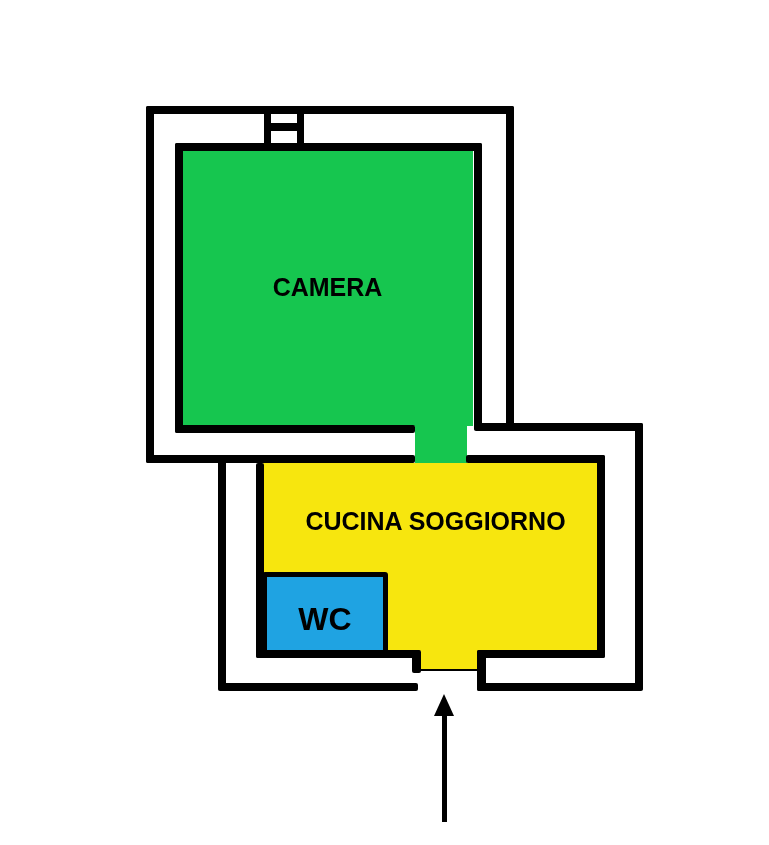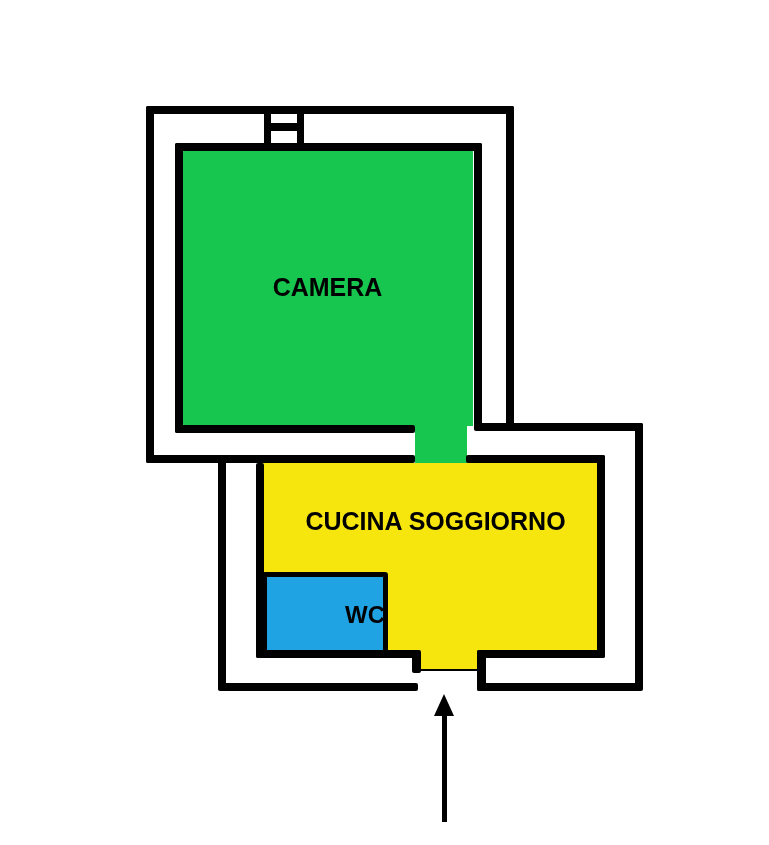--- a/index.html
+++ b/index.html
@@ -43,24 +43,23 @@
     background: #000000;
     border-radius: 3px;
   }
   .wc-fill {
     position: absolute;
   }
   .wc-label {
     position: absolute;
     color: #000000;
     font-weight: bold;
-    font-size: 24px;
+    font-size: 32px;
     text-align: center;
     white-space: nowrap;
-    padding-left: 40px;
   }
   
   .arrow-shaft {
     position: absolute;
     background: #000000;
   }
   .arrow-head {
     position: absolute;
     width: 0; height: 0;
     border-left: 10px solid transparent;

